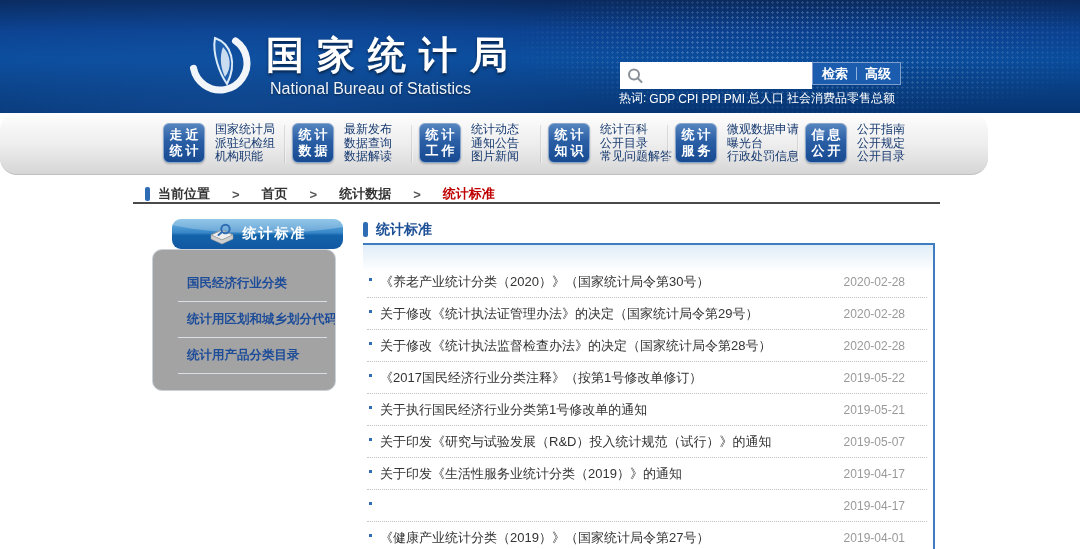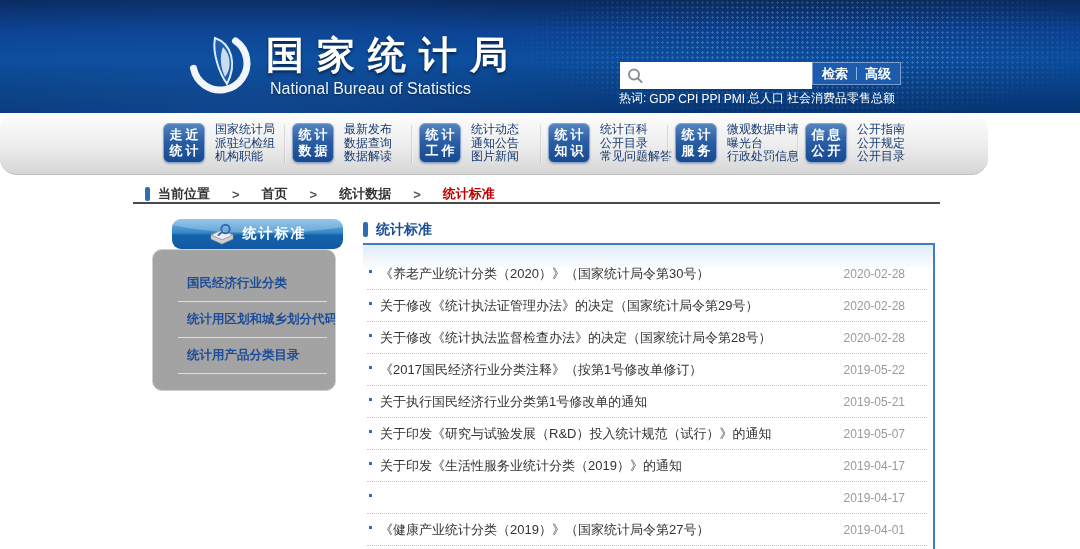--- a/index.html
+++ b/index.html
@@ -93,21 +93,21 @@
   .side-link { height:35px; line-height:35px; padding-left:34px; font-size:12.5px; font-weight:bold; color:#1d4c99; cursor:pointer; white-space:nowrap; }
   .side-div { height:1px; background:#d9dee4; margin:0 8px 0 25px; }
 
   
   .main-bar { position:absolute; left:363px; top:222px; width:5px; height:15px; border-radius:2px; background:#2e6db4; }
   .main-title { position:absolute; left:376px; top:221px; font-size:14px; font-weight:bold; color:#1c4f96; }
   .main-box {
     position:absolute; left:363px; top:243px; width:572px; height:306px; box-sizing:border-box;
     border-top:2px solid #3f7cc0; border-right:2px solid #3f7cc0;
     background:linear-gradient(180deg,#e0edf8 0%,#ffffff 26px);
-    padding-top:13px;
+    padding-top:21px;
   }
   .article-row {
     height:32px; display:flex; align-items:center; box-sizing:border-box;
     margin:0 6px 0 4px; padding-right:22px; border-bottom:1px dotted #c5c5c5;
   }
   .bullet { width:3px; height:3px; background:#2f6cb3; margin:0 8px 0 2px; flex-shrink:0; transform:translateY(-2px); }
   .article-link { font-size:13px; color:#333; cursor:pointer; white-space:nowrap; overflow:hidden; }
   .article-date { margin-left:auto; font-size:12px; color:#999; flex-shrink:0; padding-left:12px; }
 </style>
 </head>

